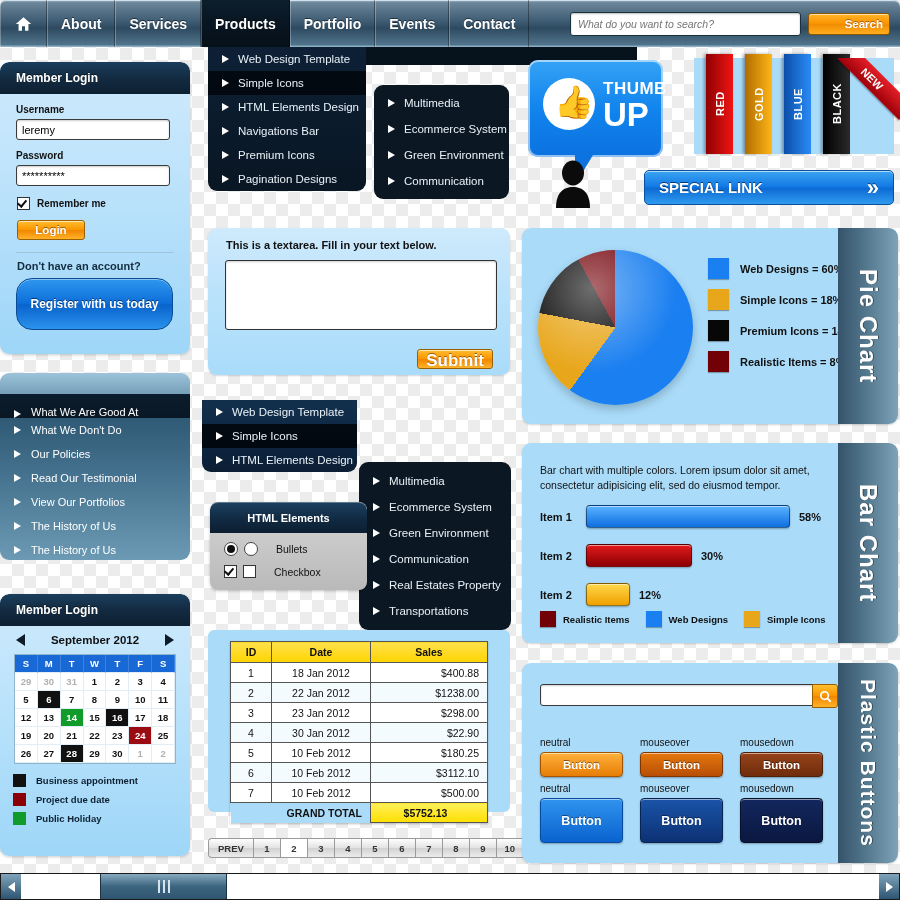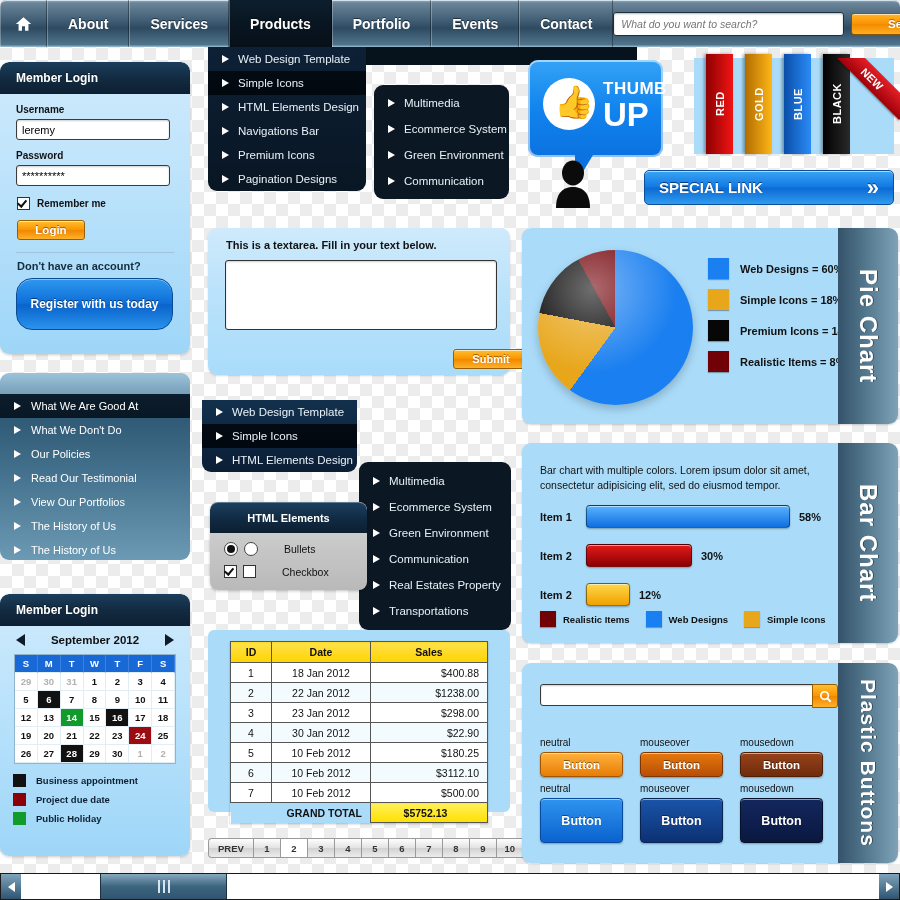--- a/index.html
+++ b/index.html
@@ -15,21 +15,21 @@
   #topnav{
     left:0;top:0;width:900px;height:47px;
     background:linear-gradient(to bottom,#9fb7c6 0%,#6c8599 6%,#3e5c73 45%,#2e4a60 60%,#50748c 95%,#9dc0d3 100%);
     border-radius:6px 6px 0 0;
     display:flex;align-items:center;
     box-shadow:inset 0 1px 0 #cfe2ee;
   }
   .navitem{
     height:47px;display:flex;align-items:center;justify-content:center;
     color:#fff;font-size:14px;font-weight:bold;
-    padding:0 20px;
+    padding:0 13px;
     border-left:1px solid rgba(255,255,255,.28);
     border-right:1px solid rgba(0,0,0,.35);
     text-shadow:0 -1px 0 rgba(0,0,0,.5);
     cursor:pointer;white-space:nowrap;
   }
   .navitem.home{padding:0 14px;}
   .navitem.active{
     background:linear-gradient(to bottom,#0c1e2d 0%,#08141f 60%,#061018 100%);
     color:#fff;
   }
@@ -151,22 +151,22 @@
 
   
   #tapanel{left:208px;top:228px;width:302px;height:147px;}
   #talabel{position:absolute;left:18px;top:11px;font-size:11px;font-weight:bold;color:#111;}
   #tafield{position:absolute;left:17px;top:32px;width:266px;height:64px;background:#fff;
     border:1px solid #333;border-radius:3px;resize:none;
     box-shadow:inset 0 1px 2px rgba(0,0,0,.2);font-family:"Liberation Sans", sans-serif;font-size:11px;}
   #tasubmit{position:absolute;left:417px;top:349px;width:76px;height:20px;border:1px solid #9a6000;
     border-radius:3px;
     background:linear-gradient(to bottom,#ffbe33 0%,#fb9600 48%,#f08700 52%,#ffb22a 100%);
-    color:#fff;font-size:11px;font-weight:bold;text-shadow:0 -1px 0 rgba(130,70,0,.8);
-    cursor:pointer;box-shadow:inset 0 1px 0 rgba(255,255,255,.65);margin-left:36px;}
+    color:#fff;font-size:17px;font-weight:bold;text-shadow:0 -1px 0 rgba(130,70,0,.8);
+    cursor:pointer;box-shadow:inset 0 1px 0 rgba(255,255,255,.65);}
 
   
   #piepanel{left:522px;top:228px;width:376px;height:196px;border-radius:9px;overflow:hidden;
     background:#aadcfa;box-shadow:0 1px 2px rgba(0,0,0,.18);}
   .sidetab{
     position:absolute;right:0;top:0;width:60px;height:100%;
     background:linear-gradient(to right,#35536a 0%,#4e7288 40%,#7ea2b8 100%);
     display:flex;align-items:center;justify-content:center;
     border-radius:0 9px 9px 0;}
   .sidetab span{
@@ -195,41 +195,41 @@
   .blitem{display:flex;align-items:center;gap:7px;margin-right:8px;}
   .blsw{width:16px;height:16px;flex:none;box-shadow:0 1px 1px rgba(0,0,0,.3);}
   .bltxt{font-size:9.5px;font-weight:bold;color:#111;}
 
   
   #accTop{left:0;top:373px;width:190px;height:26px;border-radius:9px 9px 0 0;
     background:linear-gradient(to bottom,#9cc3da 0%,#6d97b0 100%);}
   #acc{left:0;top:394px;width:190px;height:166px;border-radius:0 0 9px 9px;overflow:hidden;
     background:linear-gradient(to bottom,#27506c 0%,#426f8b 45%,#6c9ab4 100%);}
   .accrow{display:flex;align-items:center;height:24px;padding-left:14px;color:#fff;font-size:11px;cursor:pointer;}
-  .accrow.sel{background:linear-gradient(to bottom,#0b1c2c,#0a1825);}
+  .accrow.sel{background:linear-gradient(to bottom,#0b1c2c,#0a1825);align-items:flex-end;}
   .accrow .tri{width:0;height:0;border-left:7px solid #fff;border-top:4.5px solid transparent;
     border-bottom:4.5px solid transparent;margin-right:10px;flex:none;}
 
   
   #dd3{left:202px;top:400px;width:155px;border-radius:0 0 9px 9px;overflow:hidden;
     background:linear-gradient(to bottom,#12304d 0%,#0e2743 50%,#0b1e34 100%);}
   #dd4{left:359px;top:462px;width:152px;background:#0b1723;border-radius:9px;padding:6px 0;}
   #dd4 .mrow{height:26px;}
 
   
   #htmlbox{left:210px;top:502px;width:157px;height:88px;border-radius:8px;overflow:hidden;
     background:linear-gradient(to bottom,#d6d6d6,#b9b9b9);box-shadow:0 1px 3px rgba(0,0,0,.25);}
   #htmlhead{height:31px;display:flex;align-items:center;justify-content:center;
     background:linear-gradient(to bottom,#1c4060 0%,#112a42 55%,#0c1e30 100%);
     color:#fff;font-size:11px;font-weight:bold;border-radius:8px 8px 0 0;
     box-shadow:inset 0 1px 0 rgba(255,255,255,.3);}
   .ctrlrow{display:flex;align-items:center;margin:9px 0 0 14px;gap:6px;}
   .radio{width:12px;height:12px;border-radius:50%;background:#fff;border:1px solid #444;position:relative;}
   .radio.on:after{content:"";position:absolute;left:2px;top:2px;width:8px;height:8px;border-radius:50%;background:#111;}
-  .ctrltxt{font-size:10.5px;color:#111;margin-left:20px;}
+  .ctrltxt{font-size:10.5px;color:#111;margin-left:12px;}
 
   
   #tablepanel{left:208px;top:630px;width:302px;height:182px;border-radius:6px;background:#aadcfa;}
   #stbl{position:absolute;left:22px;top:11px;border-collapse:collapse;width:258px;
     font-size:10.5px;box-shadow:0 1px 2px rgba(0,0,0,.25);}
   #stbl th{background:linear-gradient(to bottom,#ffe14d,#ffd400);color:#111;font-weight:bold;
     border:1px solid #555;height:18px;}
   #stbl td{border:1px solid #555;height:17px;background:#fff;color:#111;}
   #stbl tr:nth-child(even) td{background:#f4fbff;}
   #stbl td.c{text-align:center;}

